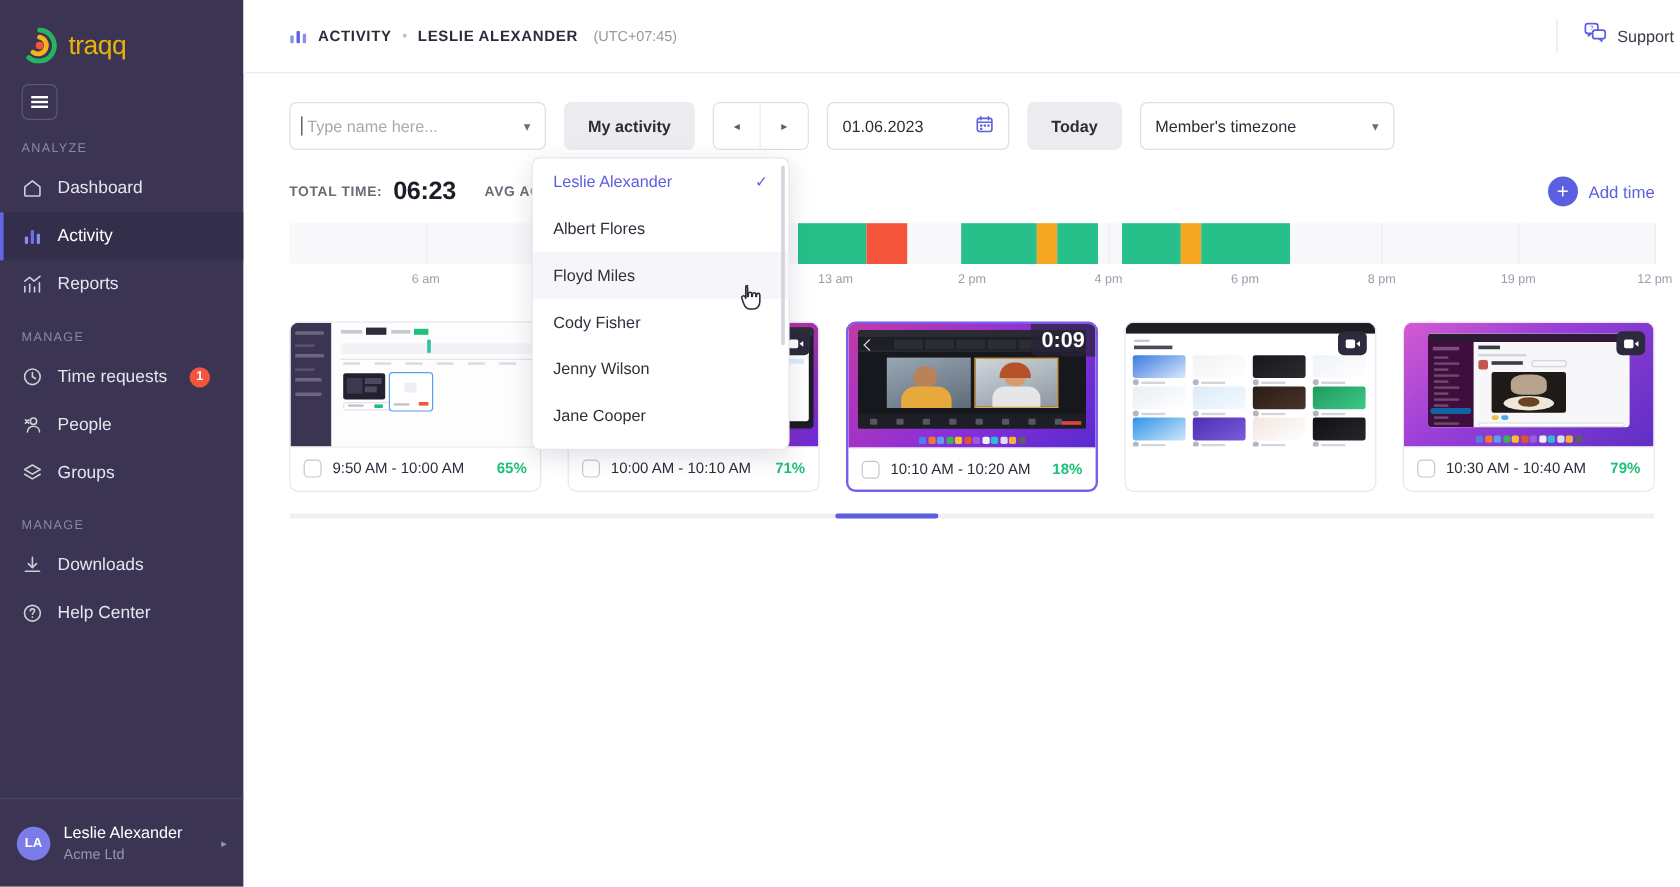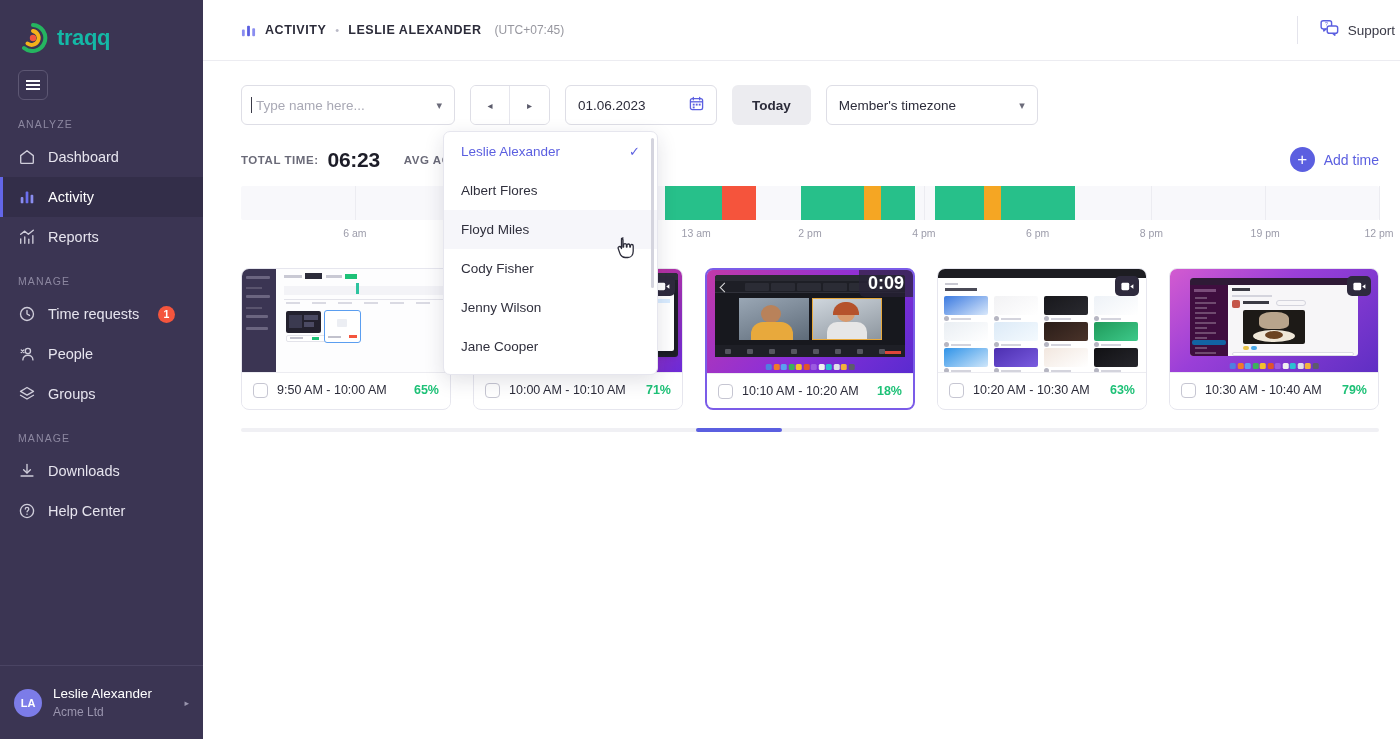--- a/index.html
+++ b/index.html
@@ -15,21 +15,21 @@
   .sidebar {
     width: 203px; height: 739px;
     background: #3b3553;
     color: #ffffff;
     flex: 0 0 203px;
     position: relative;
     display: flex; flex-direction: column;
   }
   .brand { display: flex; align-items: center; gap: 9px; padding: 16px 0 0 18px; height: 60px; }
   .brand-logo { width: 30px; height: 30px; position: relative; flex: 0 0 30px; }
-  .brand-name { font-size: 22px; font-weight: bold; letter-spacing: -0.4px; color:#14b8a6; }
+  .brand-name { font-size: 22px; font-weight: normal; letter-spacing: -0.4px; color:#eab308; }
 
   .burger {
     width: 30px; height: 30px; margin: 10px 0 0 18px;
     border: 1px solid #5d5773; border-radius: 6px;
     display: flex; align-items: center; justify-content: center;
     cursor: pointer;
   }
   .burger span { display:block; width:14px; height:1.5px; background:#fff; position:relative; }
   .burger span::before, .burger span::after {
     content:""; position:absolute; left:0; width:14px; height:1.5px; background:#fff;
@@ -353,20 +353,21 @@
           <span class="support-txt">Support</span>
         </div>
       </div>
     </header>
 
     <div class="toolbar">
       <div class="field name-select">
         <span class="ph">Type name here...<span class="caret-text"></span></span>
         <span class="chev">▾</span>
       </div>
+      <button class="btn-gray">My activity</button>
       <div class="navpair">
         <div>◂</div>
         <div>▸</div>
       </div>
       <div class="field datefield">
         <span>01.06.2023</span>
         <span>
           <svg width="15" height="15" viewBox="0 0 16 16">
             <rect x="1.5" y="2.8" width="13" height="11.7" rx="2" fill="none" stroke="#5b5fe0" stroke-width="1.4"></rect>
             <path d="M1.5 6.2 H14.5" stroke="#5b5fe0" stroke-width="1.4"></path>
@@ -644,25 +645,20 @@
               <div style="position:absolute;left:163px;top:100.5px;width:20px;height:2px;background:#d4d4dd"></div>
             </div>
        <div class="cam-badge">
           <svg width="13" height="9" viewBox="0 0 16 11">
                 <rect x="0.5" y="1" width="9.6" height="9" rx="1.8" fill="#fff"></rect>
                 <path d="M11.4 5.5 L15.2 2.6 V8.4 Z" fill="#fff"></path>
               </svg>
        </div>
 
      </div>
-     <div class="card-foot">
-       <div class="chk"></div>
-       <span class="card-time">10:20 AM - 10:30 AM</span>
-       <span class="card-pct">63%</span>
-     </div>
         </div>
         <div class="card">
           <div class="shot">
        <div class="mac" style="background:linear-gradient(140deg,#d35bd0 0%,#9a3fd8 40%,#5f2fc4 100%)">
     <div style="position:absolute;left:20px;top:9px;right:20px;height:78px;background:#f7f6f8;border-radius:3px;overflow:hidden">
       <div style="position:absolute;left:0;top:0;right:0;height:7px;background:#2f1a36"></div>
       <div style="position:absolute;left:0;top:7px;bottom:0;width:38px;background:#3f0e3f"></div>
       <div style="position:absolute;left:4px;top:11px;width:22px;height:3px;background:#7a4d7a"></div>
       <div style="position:absolute;left:5px;top:19px;width:12px;height:2px;background:#6f4a6f"></div>
                 <div style="position:absolute;left:5px;top:24px;width:21px;height:2px;background:#6f4a6f"></div>

